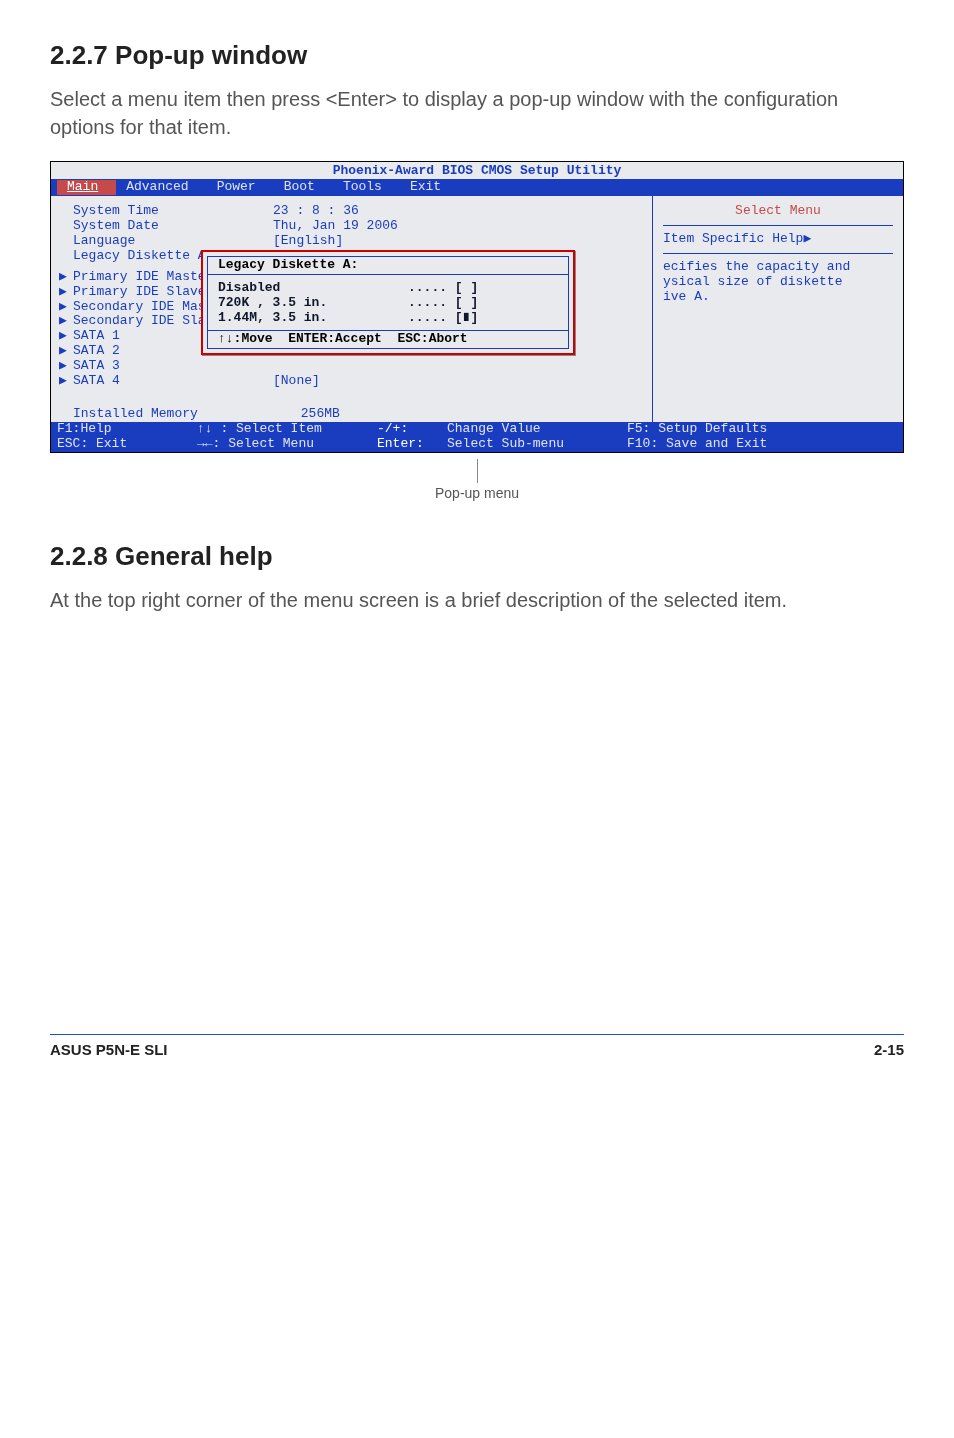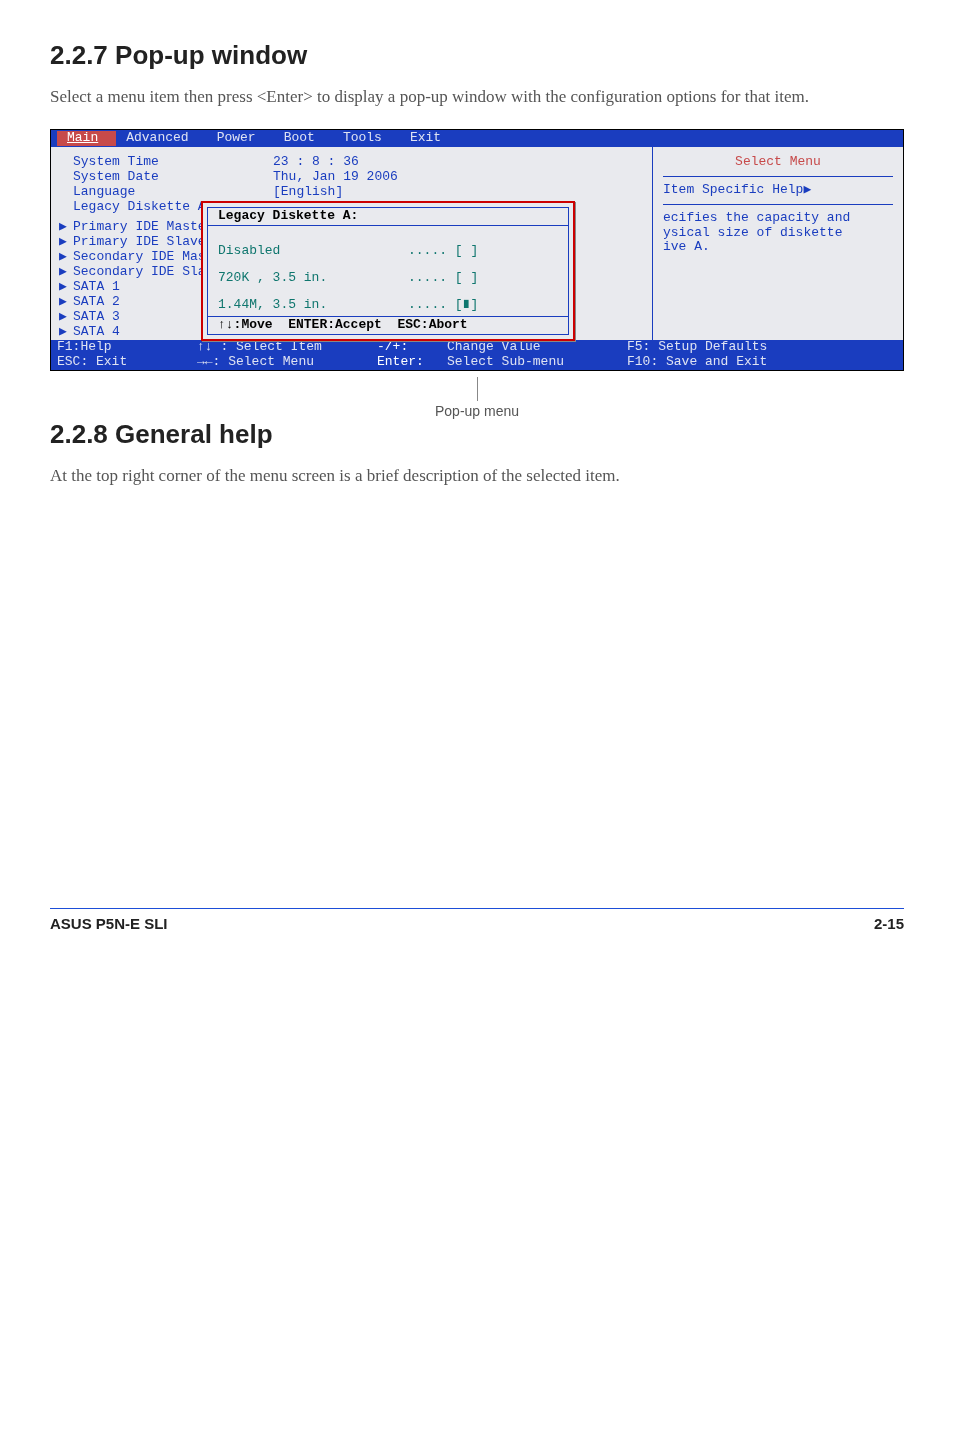--- a/index.html
+++ b/index.html
@@ -11,25 +11,24 @@
     width: 954px;
     box-sizing: border-box;
   }
   .section-heading {
     font-size: 26px;
     font-weight: bold;
     color: #222;
     margin: 0 0 14px 0;
   }
   .body-text {
-    font-size: 17px;
+    font-size: 20px;
     line-height: 1.4;
     color: #555;
     margin: 0 0 20px 0;
-    font-family: Liberation Serif, serif;
   }
   .bios-box {
     border: 1px solid #000;
     background: #e9eaee;
     font-family: "Courier New", monospace;
     font-size: 13px;
     line-height: 1.15;
     color: #000;
     margin-bottom: 6px;
   }
@@ -90,23 +89,22 @@
     margin:0 4px;
   }
   .popup-title {
     color:#000;
     font-weight:bold;
     padding:1px 10px;
   }
   .popup-row {
     display:flex;
     padding:0 10px;
-    color:#0f766e;
-    font-weight:normal;
-    margin-top:12px;
+    color:#0f172a;
+    font-weight:bold;
   }
   .popup-opt { width:190px; }
   .popup-mark { }
   .popup-nav {
     border-top:1px solid #1a3dbf;
     padding:1px 10px;
     color:#000;
     font-weight:bold;
     white-space:pre;
   }
@@ -136,38 +134,40 @@
     padding-top:6px;
     margin-top:420px;
     font-size:15px;
   }
   .page-footer .left { font-weight:bold; color:#222;}
   .page-footer .right { font-weight:bold; color:#222;}
   .caption {
     text-align:center;
     font-size:14px;
     color:#555;
+    margin-bottom:40px;
     position:relative;
   }
   .caption-line {
     width:1px;
     height:24px;
     background:#888;
     margin:0 auto 2px auto;
   }
   .right-help-trunc { white-space:pre; }
   .tri { color:#1a3dbf; }
 </style>
 </head>
 <body>
 
 <h2 class="section-heading">2.2.7  Pop-up window</h2>
 <p class="body-text">Select a menu item then press &lt;Enter&gt; to display a pop-up window with the configuration options for that item.</p>
 
 <div class="bios-box">
+  <div class="bios-title">Phoenix-Award BIOS CMOS Setup Utility</div>
   <div class="bios-menubar">
     <span class="active">Main</span>
     <span>Advanced</span>
     <span>Power</span>
     <span>Boot</span>
     <span>Tools</span>
     <span>Exit</span>
   </div>
   <div class="bios-body">
     <div class="bios-left">
@@ -177,20 +177,21 @@
       <div class="row"><span class="marker"> </span><span class="lbl">Legacy Diskette A:</span><span class="val strike">[1.44M, 3.5 in.]</span></div>
       <div style="height:6px"></div>
       <div class="row"><span class="marker tri">▶</span><span class="lbl">Primary IDE Master</span></div>
       <div class="row"><span class="marker tri">▶</span><span class="lbl">Primary IDE Slave</span></div>
       <div class="row"><span class="marker tri">▶</span><span class="lbl">Secondary IDE Master</span></div>
       <div class="row"><span class="marker tri">▶</span><span class="lbl">Secondary IDE Slave</span></div>
       <div class="row"><span class="marker tri">▶</span><span class="lbl">SATA 1</span></div>
       <div class="row"><span class="marker tri">▶</span><span class="lbl">SATA 2</span></div>
       <div class="row"><span class="marker tri">▶</span><span class="lbl">SATA 3</span></div>
       <div class="row"><span class="marker tri">▶</span><span class="lbl">SATA 4</span><span class="val">[None]</span></div>
+      <div class="row installed"><span class="marker"> </span><span class="lbl" style="width:220px">Installed Memory</span><span class="val"> 256MB</span></div>
 
       <div class="popup">
         <div class="popup-inner">
           <div class="popup-title">Legacy Diskette A:</div>
           <div style="border-top:1px solid #1a3dbf"></div>
           <div style="height:6px"></div>
           <div class="popup-row">
               <span class="popup-opt">Disabled</span>
               <span class="popup-mark">..... [ ]</span>
             </div>

